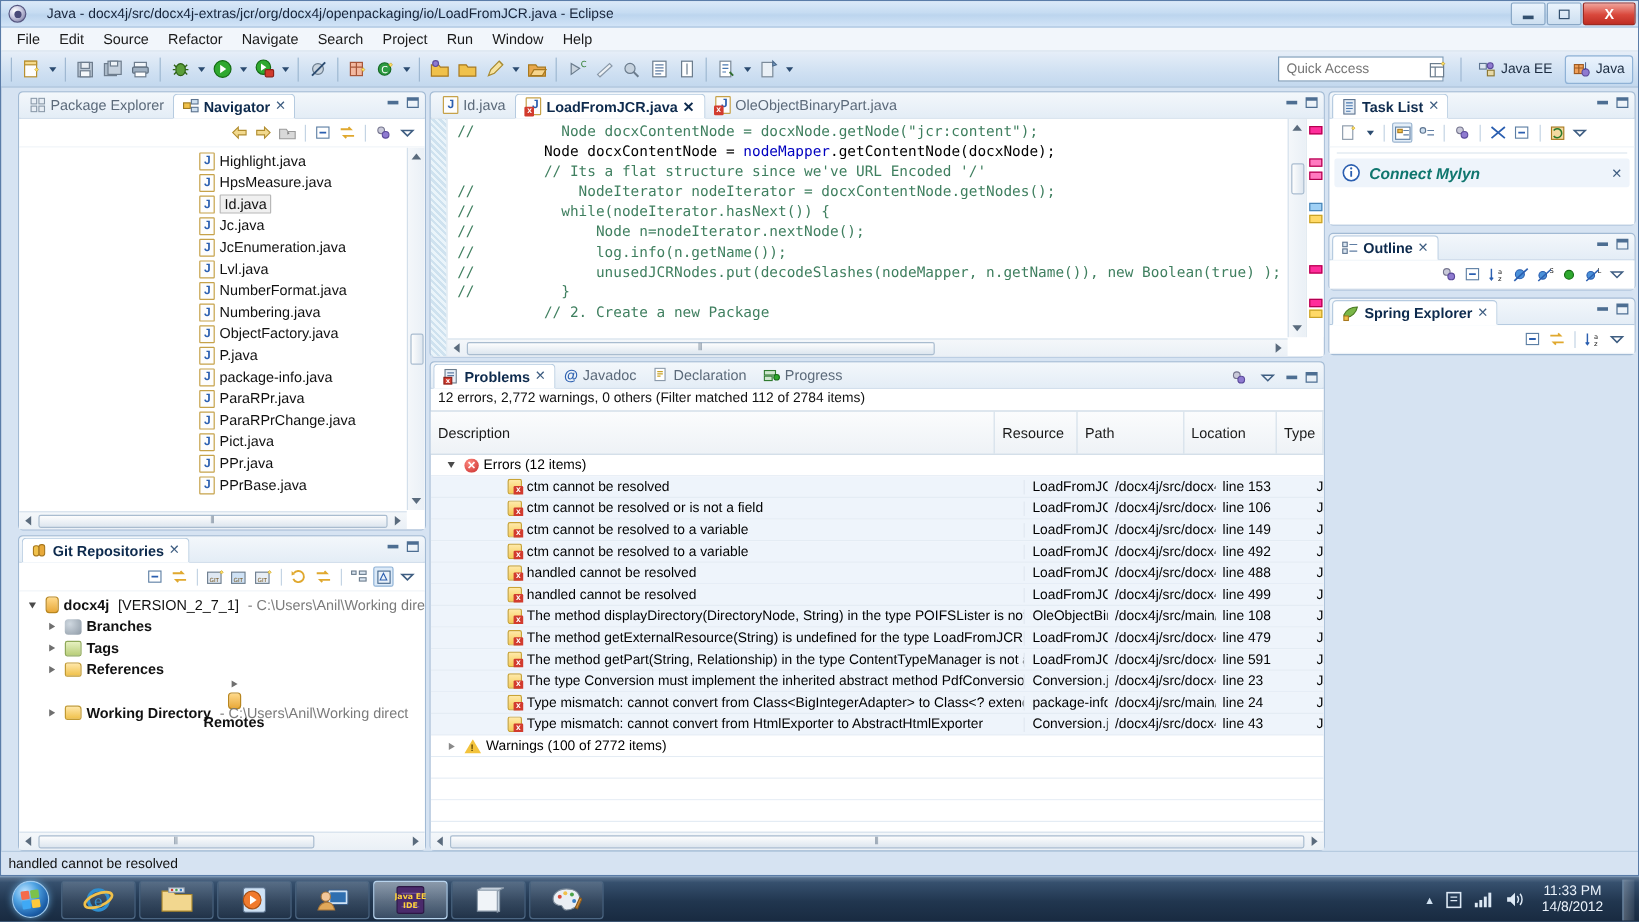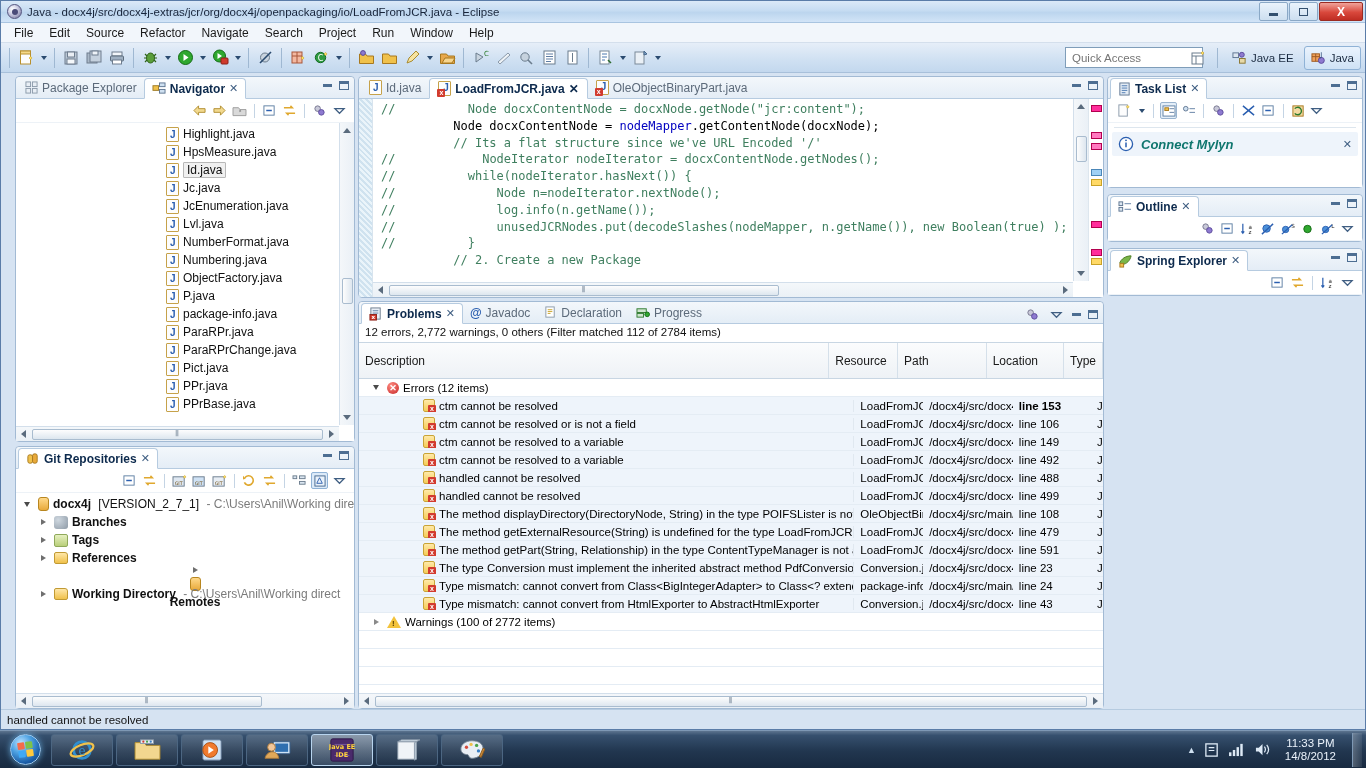--- a/index.html
+++ b/index.html
@@ -22,20 +22,21 @@
     border:1px solid #5a7ca8;
     display:flex; flex-direction:column;
   }
   
   #titlebar {
     height:22px;
     background: linear-gradient(to bottom, #dbe9f8 0%, #c6dcf2 45%, #bcd5ee 55%, #d2e4f7 100%);
     border-bottom:1px solid #a9c4e0;
     display:flex; align-items:center; position:relative;
     padding-left:6px;
+    gap:12px;
   }
   .title-icon {
     width:15px;height:15px;border-radius:50%;
     background:radial-gradient(circle at 35% 32%, #fff 0%, #cfcfe5 40%, #6b6b96 100%);
     border:1px solid #55557f; margin-right:5px; flex:none;
     position:relative;
   }
   .title-icon::after{content:"";position:absolute;left:4px;top:4px;width:6px;height:6px;border-radius:50%;background:#4a4a78;}
   #title-text { font-size:11.5px; color:#17243a; white-space:nowrap; }
   .win-btns { position:absolute; right:2px; top:1px; display:flex; gap:1px; }
@@ -873,21 +874,21 @@
                 <div class="ptc" style="width:104px;"></div>
                 <div class="ptc" style="flex:1;"></div>
               </div>
               <div class="ptrow item">
                 <div class="ptc" style="width:660px;padding-left:64px;">
                   <span class="mk-ico"></span>
                   <span>ctm cannot be resolved</span>
                 </div>
                 <div class="ptc" style="width:92px;border-left:1px solid #e0e8f0;">LoadFromJCR...</div>
                 <div class="ptc" style="width:120px;">/docx4j/src/docx4j-...</div>
-                <div class="ptc" style="width:104px;font-weight:bold;">line 153</div>
+                <div class="ptc" style="width:104px;">line 153</div>
                 <div class="ptc" style="flex:1;">Java Pro</div>
               </div>
               <div class="ptrow item">
                 <div class="ptc" style="width:660px;padding-left:64px;">
                   <span class="mk-ico"></span>
                   <span>ctm cannot be resolved or is not a field</span>
                 </div>
                 <div class="ptc" style="width:92px;border-left:1px solid #e0e8f0;">LoadFromJCR...</div>
                 <div class="ptc" style="width:120px;">/docx4j/src/docx4j-...</div>
                 <div class="ptc" style="width:104px;">line 106</div>

